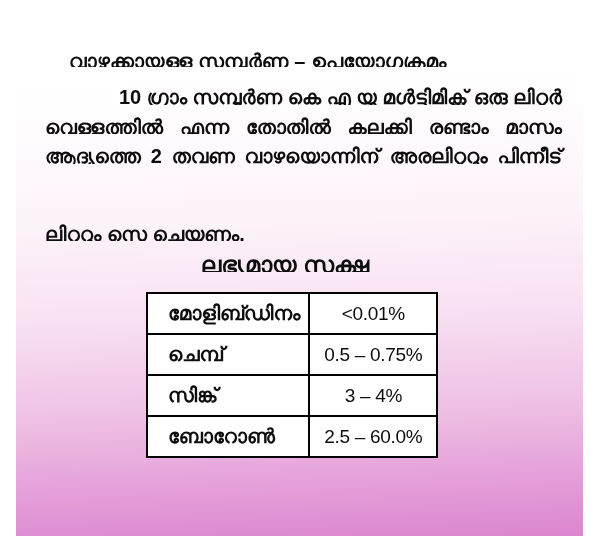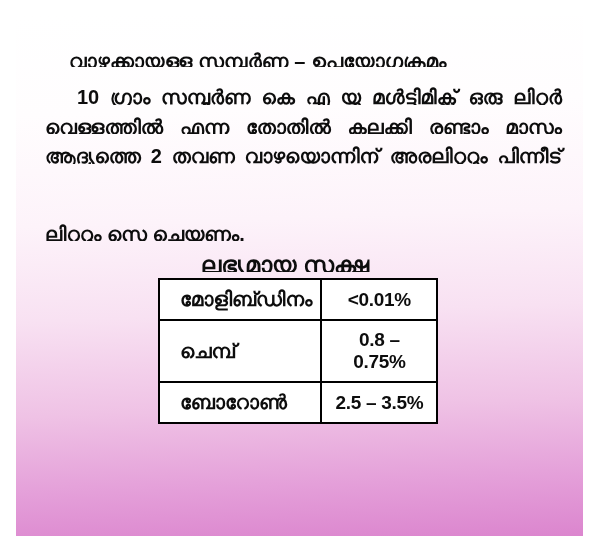--- a/index.html
+++ b/index.html
@@ -45,42 +45,42 @@
 
   .para {
     position:absolute; left:13px; top:51px;
     width:549px; font-size:20px; font-weight:bold;
   }
   .para .line {
     height:29.5px; line-height:29.5px;
     overflow:hidden;
     text-align:justify; text-align-last:justify;
   }
-  .para .line.indent { margin-left:32px; }
+  .para .line.indent { margin-left:74px; }
   .para .line.last { text-align:left; text-align-last:left;margin-top:48px; }
 
   .table-heading {
     position:absolute; left:128px; top:226px;
     width:282px; height:30px; line-height:30px;
     text-align:center; font-size:24px; font-weight:bold;
     overflow:hidden;
   }
 
   table.ktable {
-    position:absolute; left:130px; top:262px;
-    border-collapse:collapse; background:#ffffff;margin-left:12px;
+    position:absolute; left:130px; top:276px;
+    border-collapse:collapse; background:#ffffff;
   }
   .ktable td { border:2px solid #000000; height:31px; }
   .ktable td.n {
     width:160px; padding-left:20px;
     font-size:20px; font-weight:bold;
   }
   .ktable td.v {
-    width:116px; text-align:center;
-    font-size:19px; font-weight:bold; letter-spacing:-0.3px;
+    width:128px; text-align:center;
+    font-size:19px; font-weight:normal; letter-spacing:-0.3px;
   }
 </style>
 </head>
 <body>
 
 <div class="slide">
 
   <div class="white-band"></div>
   <div class="photo-strip"></div>
 
@@ -96,22 +96,26 @@
   <div class="table-heading">ലഭ്യമായ സൂക്ഷ്മ മൂലകങ്ങൾ</div>
 
   <table class="ktable">
     <tbody>
       <tr>
         <td class="n">മോളിബ്ഡിനം</td>
         <td class="v">&lt;0.01%</td>
       </tr>
       <tr>
         <td class="n">ചെമ്പ്</td>
-        <td class="v">0.8 – 0.75%</td>
+        <td class="v">0.5 – 0.75%</td>
+      </tr>
+      <tr>
+        <td class="n">സിങ്ക്</td>
+        <td class="v">3 – 4%</td>
       </tr>
       <tr>
         <td class="n">ബോറോൺ</td>
-        <td class="v">2.5 – 3.5%</td>
+        <td class="v">2.5 – 60.0%</td>
       </tr>
     </tbody>
   </table>
 
 </div>
 
 </body></html>

